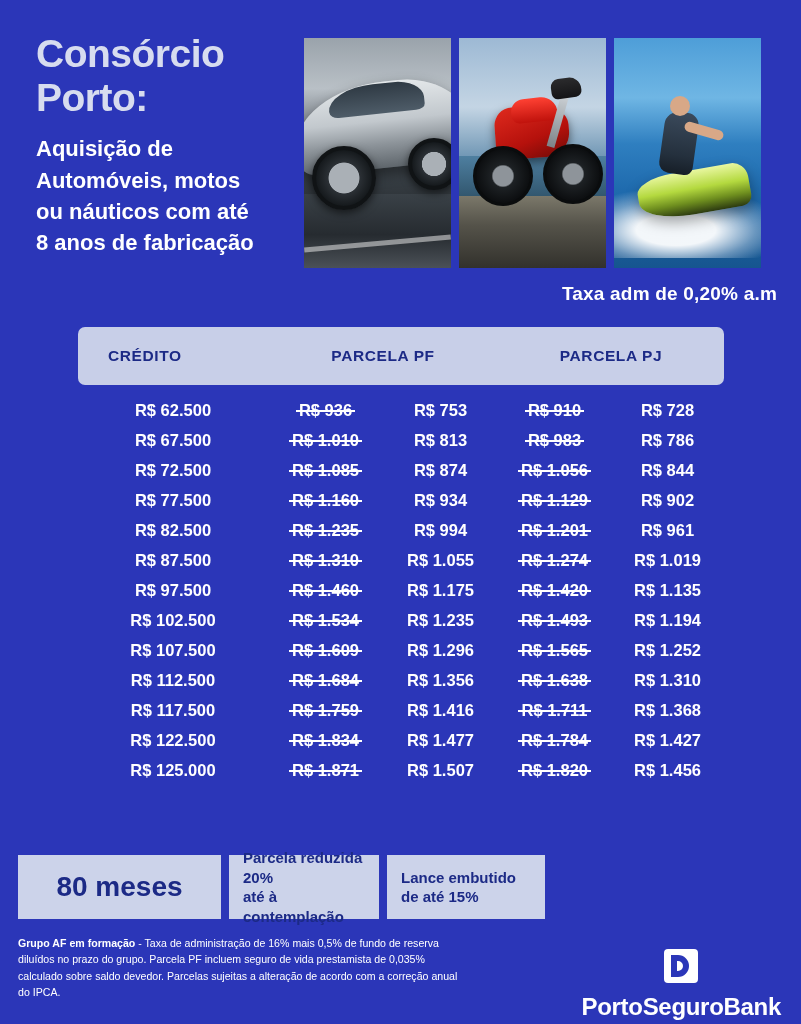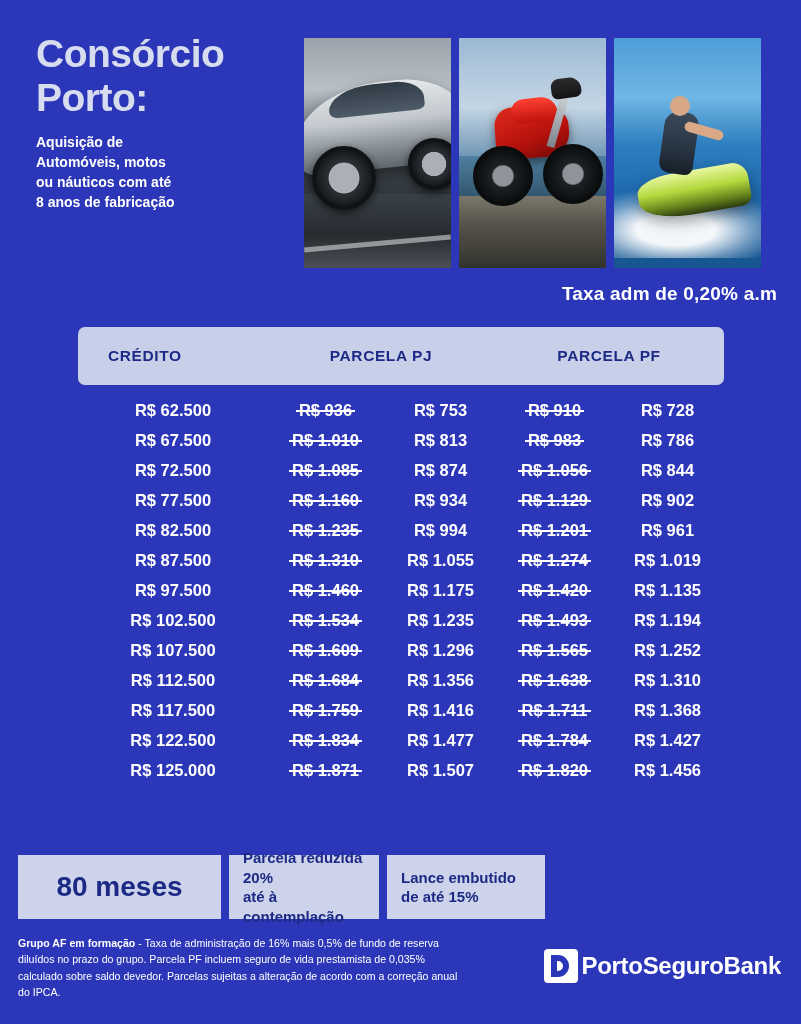--- a/index.html
+++ b/index.html
@@ -39,21 +39,21 @@
     color: #d7dcef;
     font-size: 39px;
     font-weight: bold;
     line-height: 1.12;
     letter-spacing: -0.5px;
     margin: 0 0 14px 0;
     white-space: pre-line;
   }
   .subtitle {
     color: #ffffff;
-    font-size: 14px;
+    font-size: 22px;
     font-weight: bold;
     line-height: 1.42;
     margin: 0;
     white-space: pre-line;
   }
 
   .photos {
     position: absolute;
     left: 304px;
     top: 38px;
@@ -300,23 +300,24 @@
     color: #ffffff;
     font-size: 10.6px;
     line-height: 1.55;
     width: 450px;
     font-weight: normal;
   }
   .legal b { font-weight: bold; }
   .brand {
     display: flex;
     align-items: center;
-    gap: 3px;
+    gap: 10px;
     margin-top: 14px;
     margin-right: 2px;
+    flex-direction: column;
   }
   .brand-mark {
     width: 34px; height: 34px;
     background: #ffffff;
     border-radius: 4px;
     position: relative;
   }
   .brand-mark::before {
     content: "";
     position: absolute;
@@ -379,22 +380,22 @@
         <div class="rider-arm"></div>
       </div>
     </div>
 
     <div class="tax-note">Taxa adm de 0,20% a.m</div>
   </div>
 
   <div class="table-wrap">
     <div class="table-head">
       <div class="th c-credit">CRÉDITO</div>
+      <div class="th c-pf">PARCELA PF</div>
       <div class="th c-pj">PARCELA  PJ</div>
-      <div class="th c-pf">PARCELA PF</div>
     </div>
     <div class="table-body">
 
       <div class="row">
         <div class="cell credit">R$ 62.500</div>
         <div class="cell pf-old"><span class="struck">R$ 936</span></div>
         <div class="cell pf-new">R$ 753</div>
         <div class="cell pj-old"><span class="struck">R$ 910</span></div>
         <div class="cell pj-new">R$ 728</div>
       </div>

